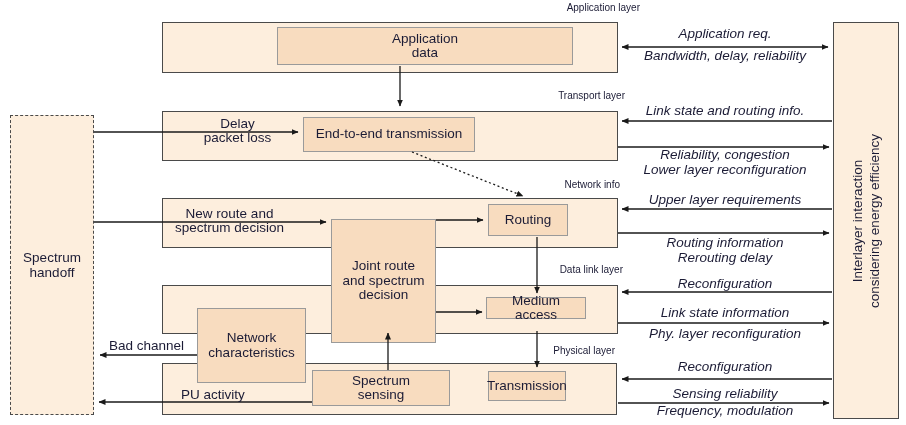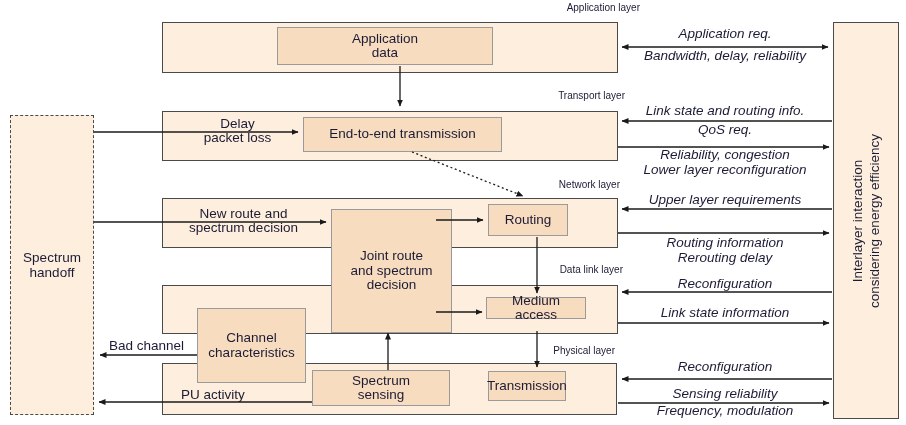--- a/index.html
+++ b/index.html
@@ -42,41 +42,41 @@
   <div class="side-box" style="left:833px;top:22px;width:66px;height:397px">
     <span class="rot">Interlayer interaction
 considering energy efficiency</span>
   </div>
 
   <div class="dashed-box" style="left:10px;top:115px;width:84px;height:300px">
     <span>Spectrum
 handoff</span>
   </div>
 
-  <div class="node" style="left:277px;top:27px;width:216px;height:38px">
+  <div class="node" style="left:277px;top:27px;width:296px;height:38px">
     <span>Application
 data</span>
   </div>
-  <div class="node" style="left:303px;top:117px;width:199px;height:35px">
+  <div class="node" style="left:303px;top:117px;width:172px;height:35px">
     <span>End-to-end transmission</span>
   </div>
   <div class="node" style="left:488px;top:204px;width:80px;height:32px">
     <span>Routing</span>
   </div>
-  <div class="node" style="left:331px;top:209px;width:121px;height:124px">
+  <div class="node" style="left:331px;top:219px;width:105px;height:124px">
     <span>Joint route
 and spectrum
 decision</span>
   </div>
   <div class="node" style="left:486px;top:297px;width:100px;height:22px">
     <span>Medium
 access</span>
   </div>
   <div class="node" style="left:197px;top:308px;width:109px;height:75px">
-    <span>Channel
+    <span>Network
 characteristics</span>
   </div>
   <div class="node" style="left:312px;top:370px;width:138px;height:36px">
     <span>Spectrum
 sensing</span>
   </div>
   <div class="node" style="left:488px;top:371px;width:78px;height:30px">
     <span>Transmission</span>
   </div>
 
@@ -111,39 +111,39 @@
     <line class="arrow dotted" x1="412" y1="152" x2="523" y2="196" marker-end="url(#ah)"></line>
     <line class="arrow" x1="436" y1="220" x2="483" y2="220" marker-end="url(#ah)"></line>
     <line class="arrow" x1="537" y1="237" x2="537" y2="293" marker-end="url(#ah)"></line>
     <line class="arrow" x1="436" y1="312" x2="482" y2="312" marker-end="url(#ah)"></line>
     <line class="arrow" x1="537" y1="331" x2="537" y2="367" marker-end="url(#ah)"></line>
     <line class="arrow" x1="388" y1="370" x2="388" y2="333" marker-end="url(#ah)"></line>
   </svg>
 
   <div class="hdr" style="right:266px;top:2px">Application layer</div>
   <div class="hdr" style="right:281px;top:90px">Transport layer</div>
-  <div class="hdr" style="right:286px;top:179px">Network layer</div>
+  <div class="hdr" style="right:286px;top:179px">Network info</div>
   <div class="hdr" style="right:283px;top:264px">Data link layer</div>
   <div class="hdr" style="right:291px;top:345px">Physical layer</div>
 
   <div class="llabel" style="left:180px;top:117px;width:115px">Delay
 packet loss</div>
-  <div class="llabel" style="left:176px;top:207px;width:135px">New route and
+  <div class="llabel" style="left:162px;top:207px;width:135px">New route and
 spectrum decision</div>
   <div class="llabel" style="left:98px;top:339px;width:97px">Bad channel</div>
   <div class="llabel" style="left:173px;top:388px;width:80px">PU activity</div>
 
   <div class="flabel" style="left:616px;top:27px">Application req.</div>
   <div class="flabel" style="left:616px;top:104px">Link state and routing info.</div>
   <div class="flabel" style="left:616px;top:49px">Bandwidth, delay, reliability</div>
-  <div class="flabel" style="left:616px;top:123px">QoS req.</div>
   <div class="flabel" style="left:616px;top:148px">Reliability, congestion
 Lower layer reconfiguration</div>
   <div class="flabel" style="left:616px;top:193px">Upper layer requirements</div>
   <div class="flabel" style="left:616px;top:236px">Routing information
 Rerouting delay</div>
   <div class="flabel" style="left:616px;top:277px">Reconfiguration</div>
   <div class="flabel" style="left:616px;top:306px">Link state information</div>
+  <div class="flabel" style="left:616px;top:327px">Phy. layer reconfiguration</div>
   <div class="flabel" style="left:616px;top:360px">Reconfiguration</div>
   <div class="flabel" style="left:616px;top:387px">Sensing reliability</div>
   <div class="flabel" style="left:616px;top:404px">Frequency, modulation</div>
 
 </div>
 
 </body></html>

